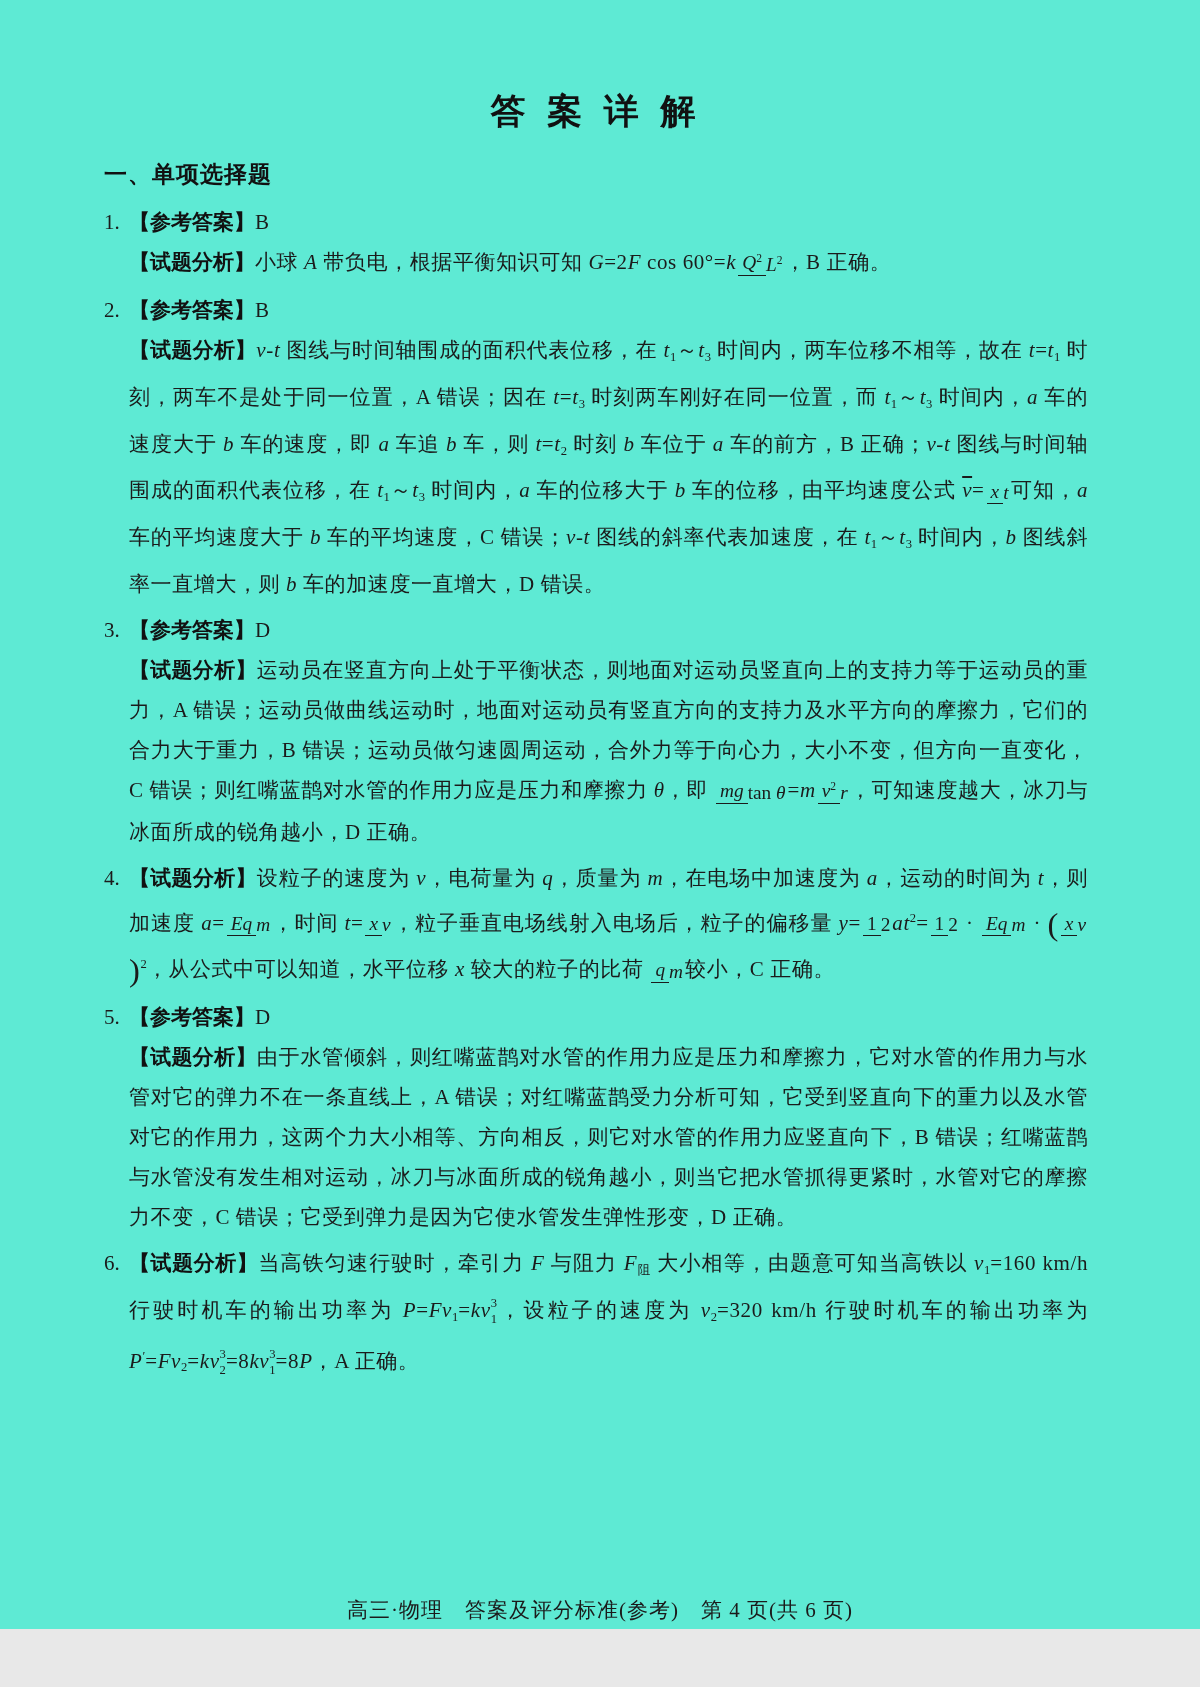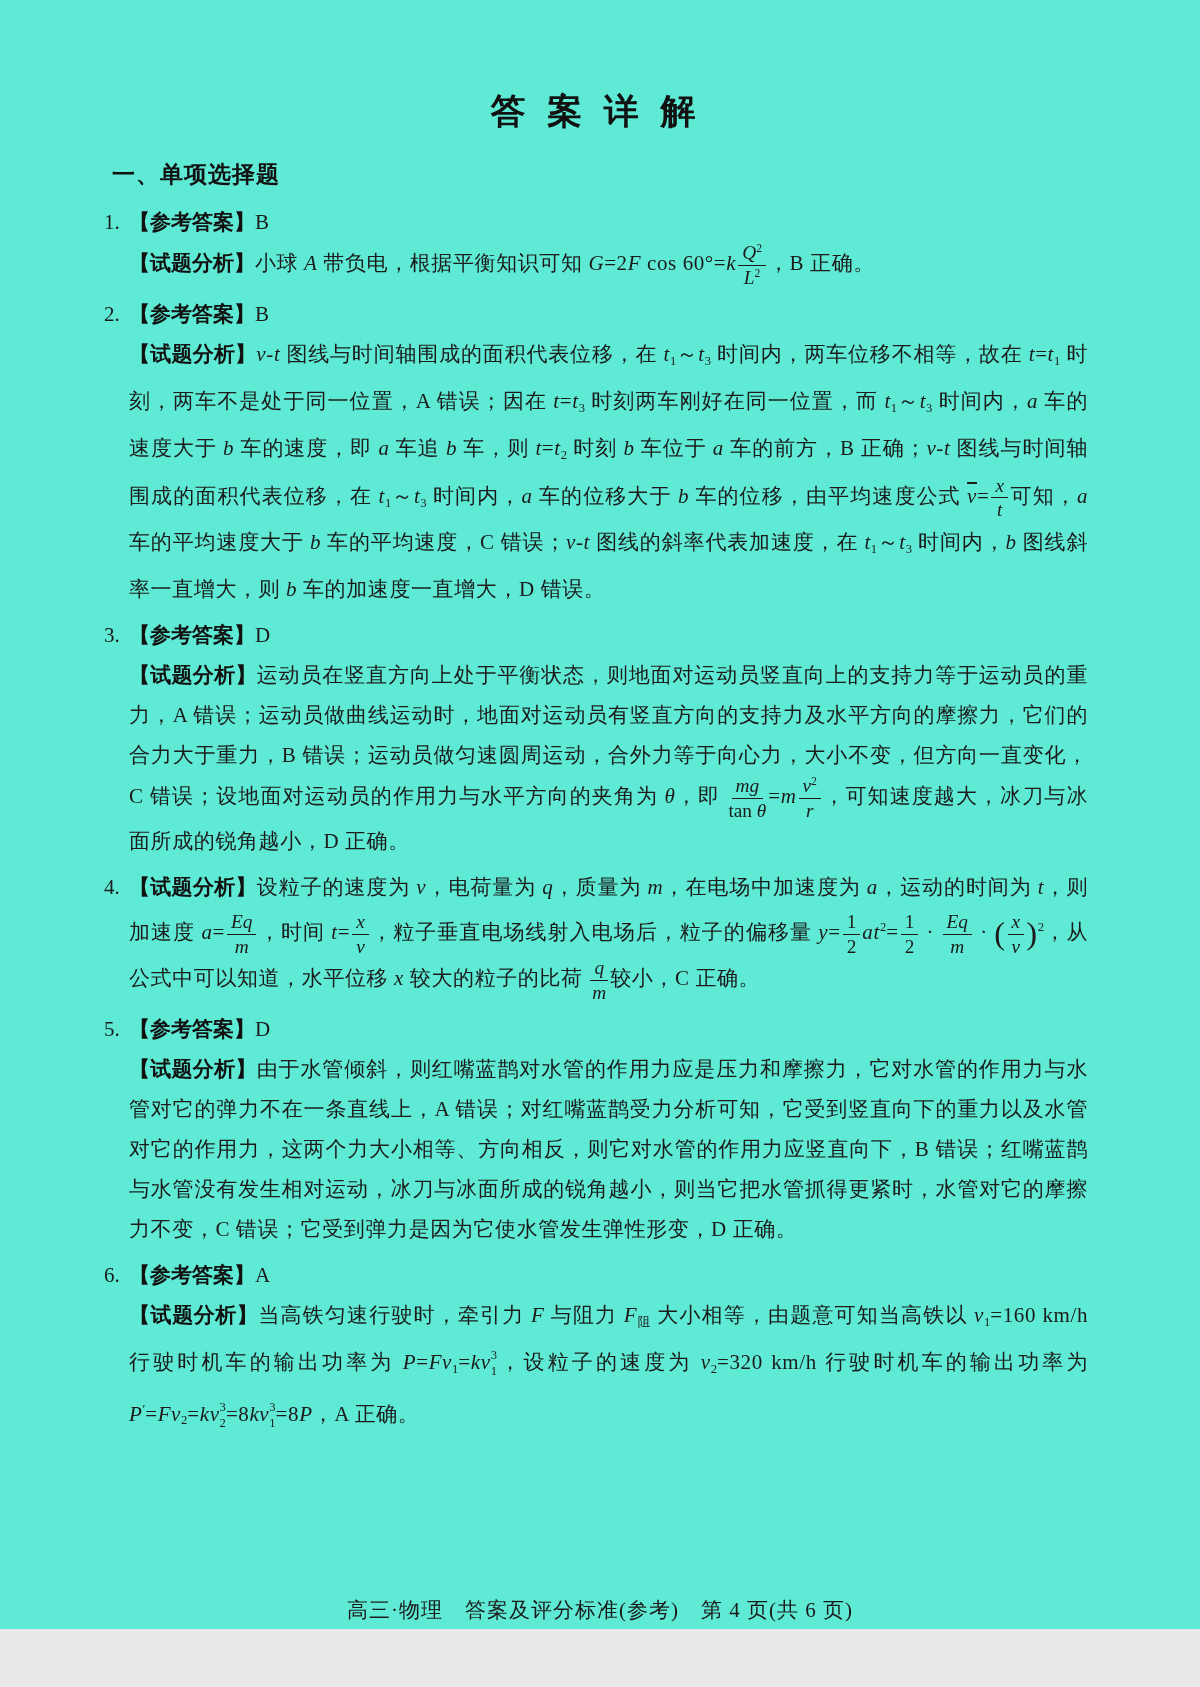--- a/index.html
+++ b/index.html
@@ -16,21 +16,21 @@
   .doc-title{
     margin:0 0 24px 0;
     text-align:center;
     font-family:"Liberation Sans","DejaVu Sans",sans-serif;
     font-weight:700;
     font-size:35px;
     letter-spacing:6px;
     color:#111;
   }
   .section-heading{
-    margin:0 0 12px 8px;
+    margin:0 0 12px 0;
     font-family:Liberation Serif, serif;
     font-weight:700;
     font-size:23px;
     letter-spacing:1px;
     color:#111;
   }
   .item{display:flex;margin-bottom:6px;}
   .num{flex:none;width:25px;font-size:21px;line-height:40px;}
   .body{flex:1;min-width:0;}
   .answer-line{font-size:21px;line-height:40px;}
@@ -47,24 +47,24 @@
     color:#111;
     margin-top:34px;
   }
   .seg-i{font-style:italic;}
   .seg-sub{font-size:0.6em;vertical-align:-0.3em;letter-spacing:0;}
   .seg-sup{font-size:0.6em;vertical-align:0.6em;letter-spacing:0;}
   .seg-ol{text-decoration:overline;}
   .seg-big{font-size:1.55em;vertical-align:middle;line-height:1;}
   .frac{
     display:inline-flex;
-    flex-direction:column;
+    flex-direction:row;
     align-items:center;
     vertical-align:middle;
-    margin:0 2px;
+    margin:8px 2px;
     line-height:1.12;
     font-size:0.92em;
     letter-spacing:0;
     text-align:center;
   }
   .fnum{padding:0 4px 1px 4px;border-bottom:1.6px solid currentColor;}
   .fden{padding-top:1px;}
   .seg-ss{
     display:inline-flex;
     flex-direction:column;
@@ -110,21 +110,21 @@
             <div class="analysis"><span class="seg-b">【试题分析】</span><span class="seg-i">v</span><span class="seg-t">-</span><span class="seg-i">t</span><span class="seg-t"> 图线与时间轴围成的面积代表位移，在 </span><span class="seg-i">t</span><span class="seg-sub">1</span><span class="seg-t">～</span><span class="seg-i">t</span><span class="seg-sub">3</span><span class="seg-t"> 时间内，两车位移不相等，故在 </span><span class="seg-i">t</span><span class="seg-t">=</span><span class="seg-i">t</span><span class="seg-sub">1</span><span class="seg-t"> 时刻，两车不是处于同一位置，A 错误；因在 </span><span class="seg-i">t</span><span class="seg-t">=</span><span class="seg-i">t</span><span class="seg-sub">3</span><span class="seg-t"> 时刻两车刚好在同一位置，而 </span><span class="seg-i">t</span><span class="seg-sub">1</span><span class="seg-t">～</span><span class="seg-i">t</span><span class="seg-sub">3</span><span class="seg-t"> 时间内，</span><span class="seg-i">a</span><span class="seg-t"> 车的速度大于 </span><span class="seg-i">b</span><span class="seg-t"> 车的速度，即 </span><span class="seg-i">a</span><span class="seg-t"> 车追 </span><span class="seg-i">b</span><span class="seg-t"> 车，则 </span><span class="seg-i">t</span><span class="seg-t">=</span><span class="seg-i">t</span><span class="seg-sub">2</span><span class="seg-t"> 时刻 </span><span class="seg-i">b</span><span class="seg-t"> 车位于 </span><span class="seg-i">a</span><span class="seg-t"> 车的前方，B 正确；</span><span class="seg-i">v</span><span class="seg-t">-</span><span class="seg-i">t</span><span class="seg-t"> 图线与时间轴围成的面积代表位移，在 </span><span class="seg-i">t</span><span class="seg-sub">1</span><span class="seg-t">～</span><span class="seg-i">t</span><span class="seg-sub">3</span><span class="seg-t"> 时间内，</span><span class="seg-i">a</span><span class="seg-t"> 车的位移大于 </span><span class="seg-i">b</span><span class="seg-t"> 车的位移，由平均速度公式 </span><span class="seg-i seg-ol">v</span><span class="seg-t">=</span><span class="frac">
                 <span class="fnum"><span class="seg-i">x</span></span>
                 <span class="fden"><span class="seg-i">t</span></span>
               </span><span class="seg-t">可知，</span><span class="seg-i">a</span><span class="seg-t"> 车的平均速度大于 </span><span class="seg-i">b</span><span class="seg-t"> 车的平均速度，C 错误；</span><span class="seg-i">v</span><span class="seg-t">-</span><span class="seg-i">t</span><span class="seg-t"> 图线的斜率代表加速度，在 </span><span class="seg-i">t</span><span class="seg-sub">1</span><span class="seg-t">～</span><span class="seg-i">t</span><span class="seg-sub">3</span><span class="seg-t"> 时间内，</span><span class="seg-i">b</span><span class="seg-t"> 图线斜率一直增大，则 </span><span class="seg-i">b</span><span class="seg-t"> 车的加速度一直增大，D 错误。</span></div>
           </div>
         </div>
         <div class="item">
           <div class="num">3.</div>
           <div class="body">
             <div class="answer-line"><span class="seg-b">【参考答案】</span><span class="seg-t">D</span></div>
-            <div class="analysis"><span class="seg-b">【试题分析】</span><span class="seg-t">运动员在竖直方向上处于平衡状态，则地面对运动员竖直向上的支持力等于运动员的重力，A 错误；运动员做曲线运动时，地面对运动员有竖直方向的支持力及水平方向的摩擦力，它们的合力大于重力，B 错误；运动员做匀速圆周运动，合外力等于向心力，大小不变，但方向一直变化，C 错误；设地面对运动员的作用力与水平方向的夹角为 </span><span class="seg-i">θ</span><span class="seg-t">，即 </span><span class="frac">
+            <div class="analysis"><span class="seg-b">【试题分析】</span><span class="seg-t">运动员在竖直方向上处于平衡状态，则地面对运动员竖直向上的支持力等于运动员的重力，A 错误；运动员做曲线运动时，地面对运动员有竖直方向的支持力及水平方向的摩擦力，它们的合力大于重力，B 错误；运动员做匀速圆周运动，合外力等于向心力，大小不变，但方向一直变化，C 错误；则红嘴蓝鹊对水管的作用力应是压力和摩擦力 </span><span class="seg-i">θ</span><span class="seg-t">，即 </span><span class="frac">
                 <span class="fnum"><span class="seg-i">mg</span></span>
                 <span class="fden"><span class="seg-t">tan </span><span class="seg-i">θ</span></span>
               </span><span class="seg-t">=</span><span class="seg-i">m</span><span class="frac">
                 <span class="fnum"><span class="seg-i">v</span><span class="seg-sup">2</span></span>
                 <span class="fden"><span class="seg-i">r</span></span>
               </span><span class="seg-t">，可知速度越大，冰刀与冰面所成的锐角越小，D 正确。</span></div>
           </div>
         </div>
         <div class="item">
           <div class="num">4.</div>
@@ -156,21 +156,20 @@
         <div class="item">
           <div class="num">5.</div>
           <div class="body">
             <div class="answer-line"><span class="seg-b">【参考答案】</span><span class="seg-t">D</span></div>
             <div class="analysis"><span class="seg-b">【试题分析】</span><span class="seg-t">由于水管倾斜，则红嘴蓝鹊对水管的作用力应是压力和摩擦力，它对水管的作用力与水管对它的弹力不在一条直线上，A 错误；对红嘴蓝鹊受力分析可知，它受到竖直向下的重力以及水管对它的作用力，这两个力大小相等、方向相反，则它对水管的作用力应竖直向下，B 错误；红嘴蓝鹊与水管没有发生相对运动，冰刀与冰面所成的锐角越小，则当它把水管抓得更紧时，水管对它的摩擦力不变，C 错误；它受到弹力是因为它使水管发生弹性形变，D 正确。</span></div>
           </div>
         </div>
         <div class="item">
           <div class="num">6.</div>
           <div class="body">
-            <div class="answer-line"><span class="seg-b">【参考答案】</span><span class="seg-t">A</span></div>
             <div class="analysis"><span class="seg-b">【试题分析】</span><span class="seg-t">当高铁匀速行驶时，牵引力 </span><span class="seg-i">F</span><span class="seg-t"> 与阻力 </span><span class="seg-i">F</span><span class="seg-sub">阻</span><span class="seg-t"> 大小相等，由题意可知当高铁以 </span><span class="seg-i">v</span><span class="seg-sub">1</span><span class="seg-t">=</span><span class="seg-t">160 km/h 行驶时机车的输出功率为 </span><span class="seg-i">P</span><span class="seg-t">=</span><span class="seg-i">Fv</span><span class="seg-sub">1</span><span class="seg-t">=</span><span class="seg-i">kv</span><span class="seg-ss">
                 <span>3</span>
                 <span>1</span>
               </span><span class="seg-t">，设粒子的速度为 </span><span class="seg-i">v</span><span class="seg-sub">2</span><span class="seg-t">=320 km/h 行驶时机车的输出功率为 </span><span class="seg-i">P</span><span class="seg-sup">′</span><span class="seg-t">=</span><span class="seg-i">Fv</span><span class="seg-sub">2</span><span class="seg-t">=</span><span class="seg-i">kv</span><span class="seg-ss">
                 <span>3</span>
                 <span>2</span>
               </span><span class="seg-t">=8</span><span class="seg-i">kv</span><span class="seg-ss">
                 <span>3</span>
                 <span>1</span>
               </span><span class="seg-t">=8</span><span class="seg-i">P</span><span class="seg-t">，A 正确。</span></div>

